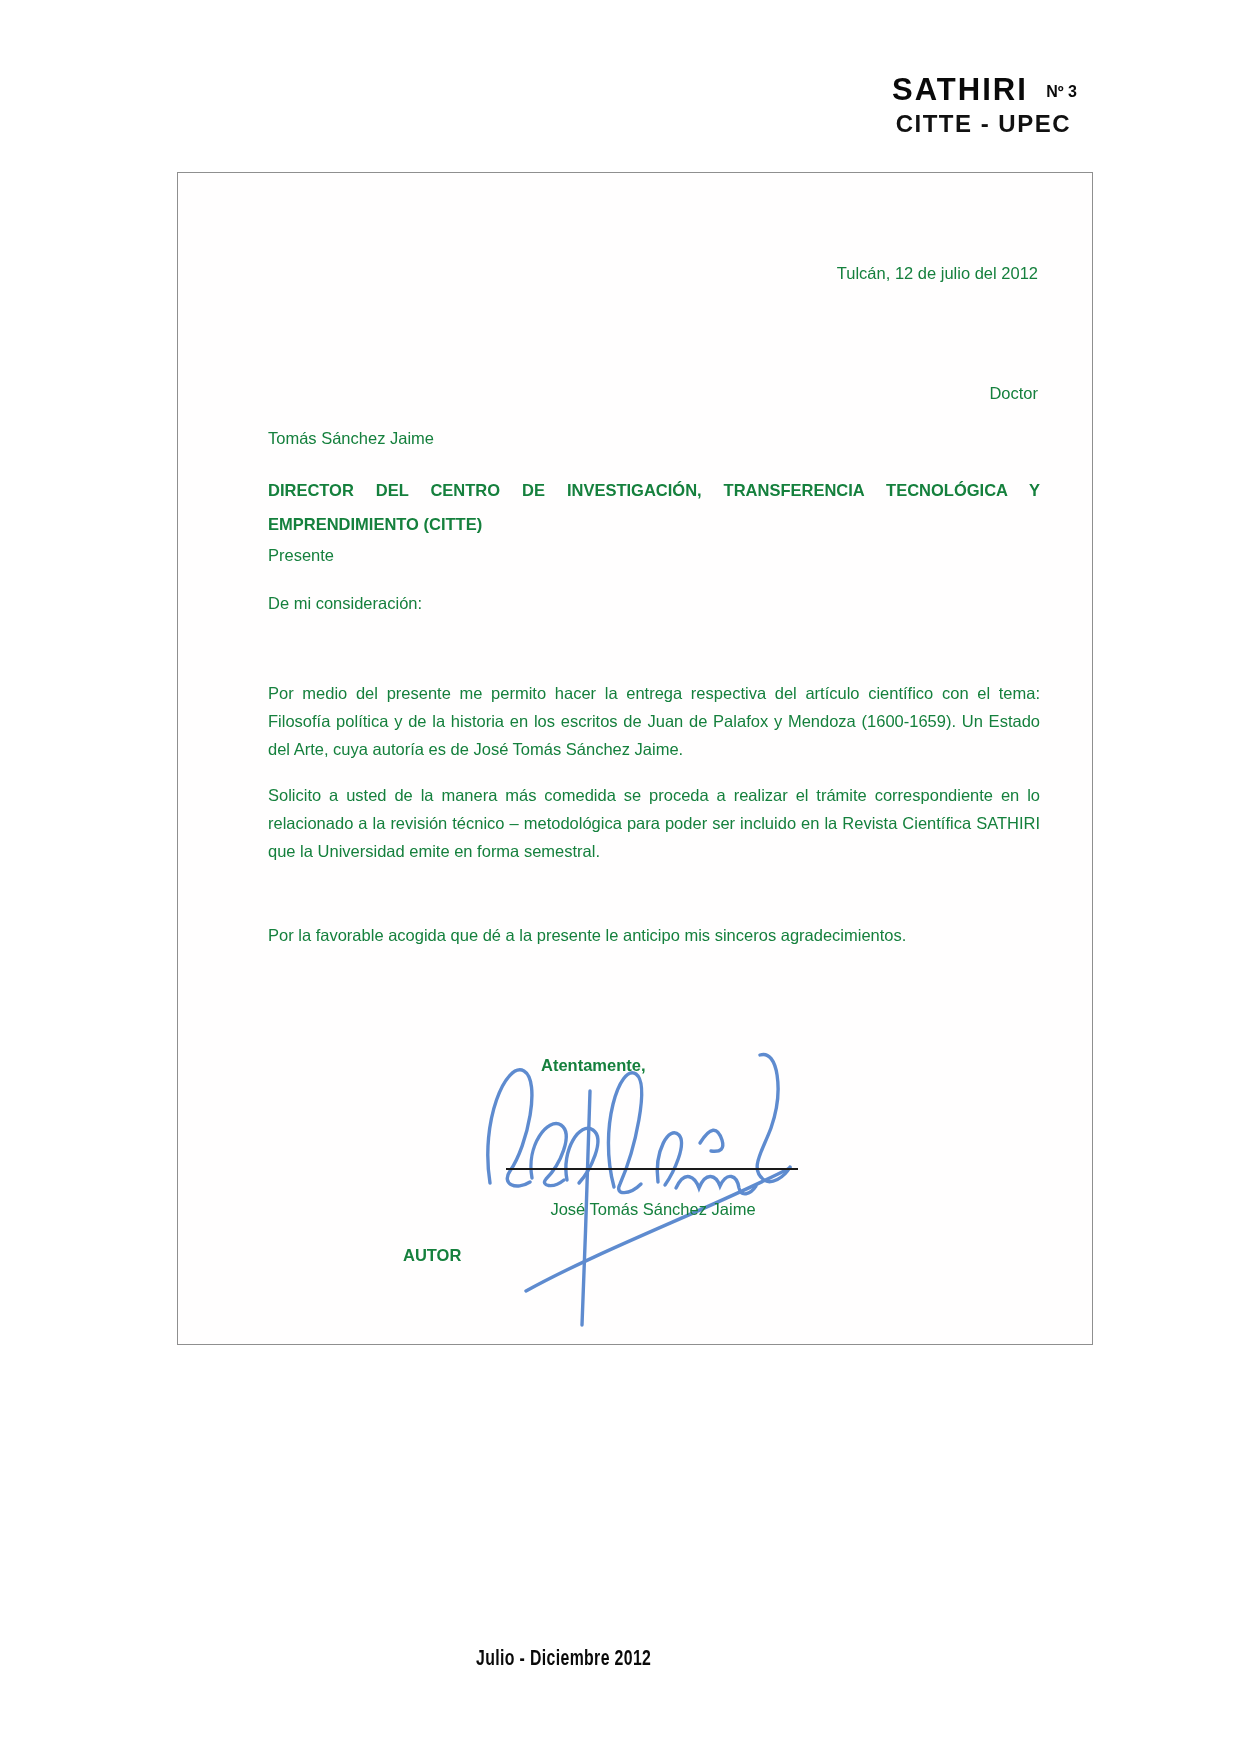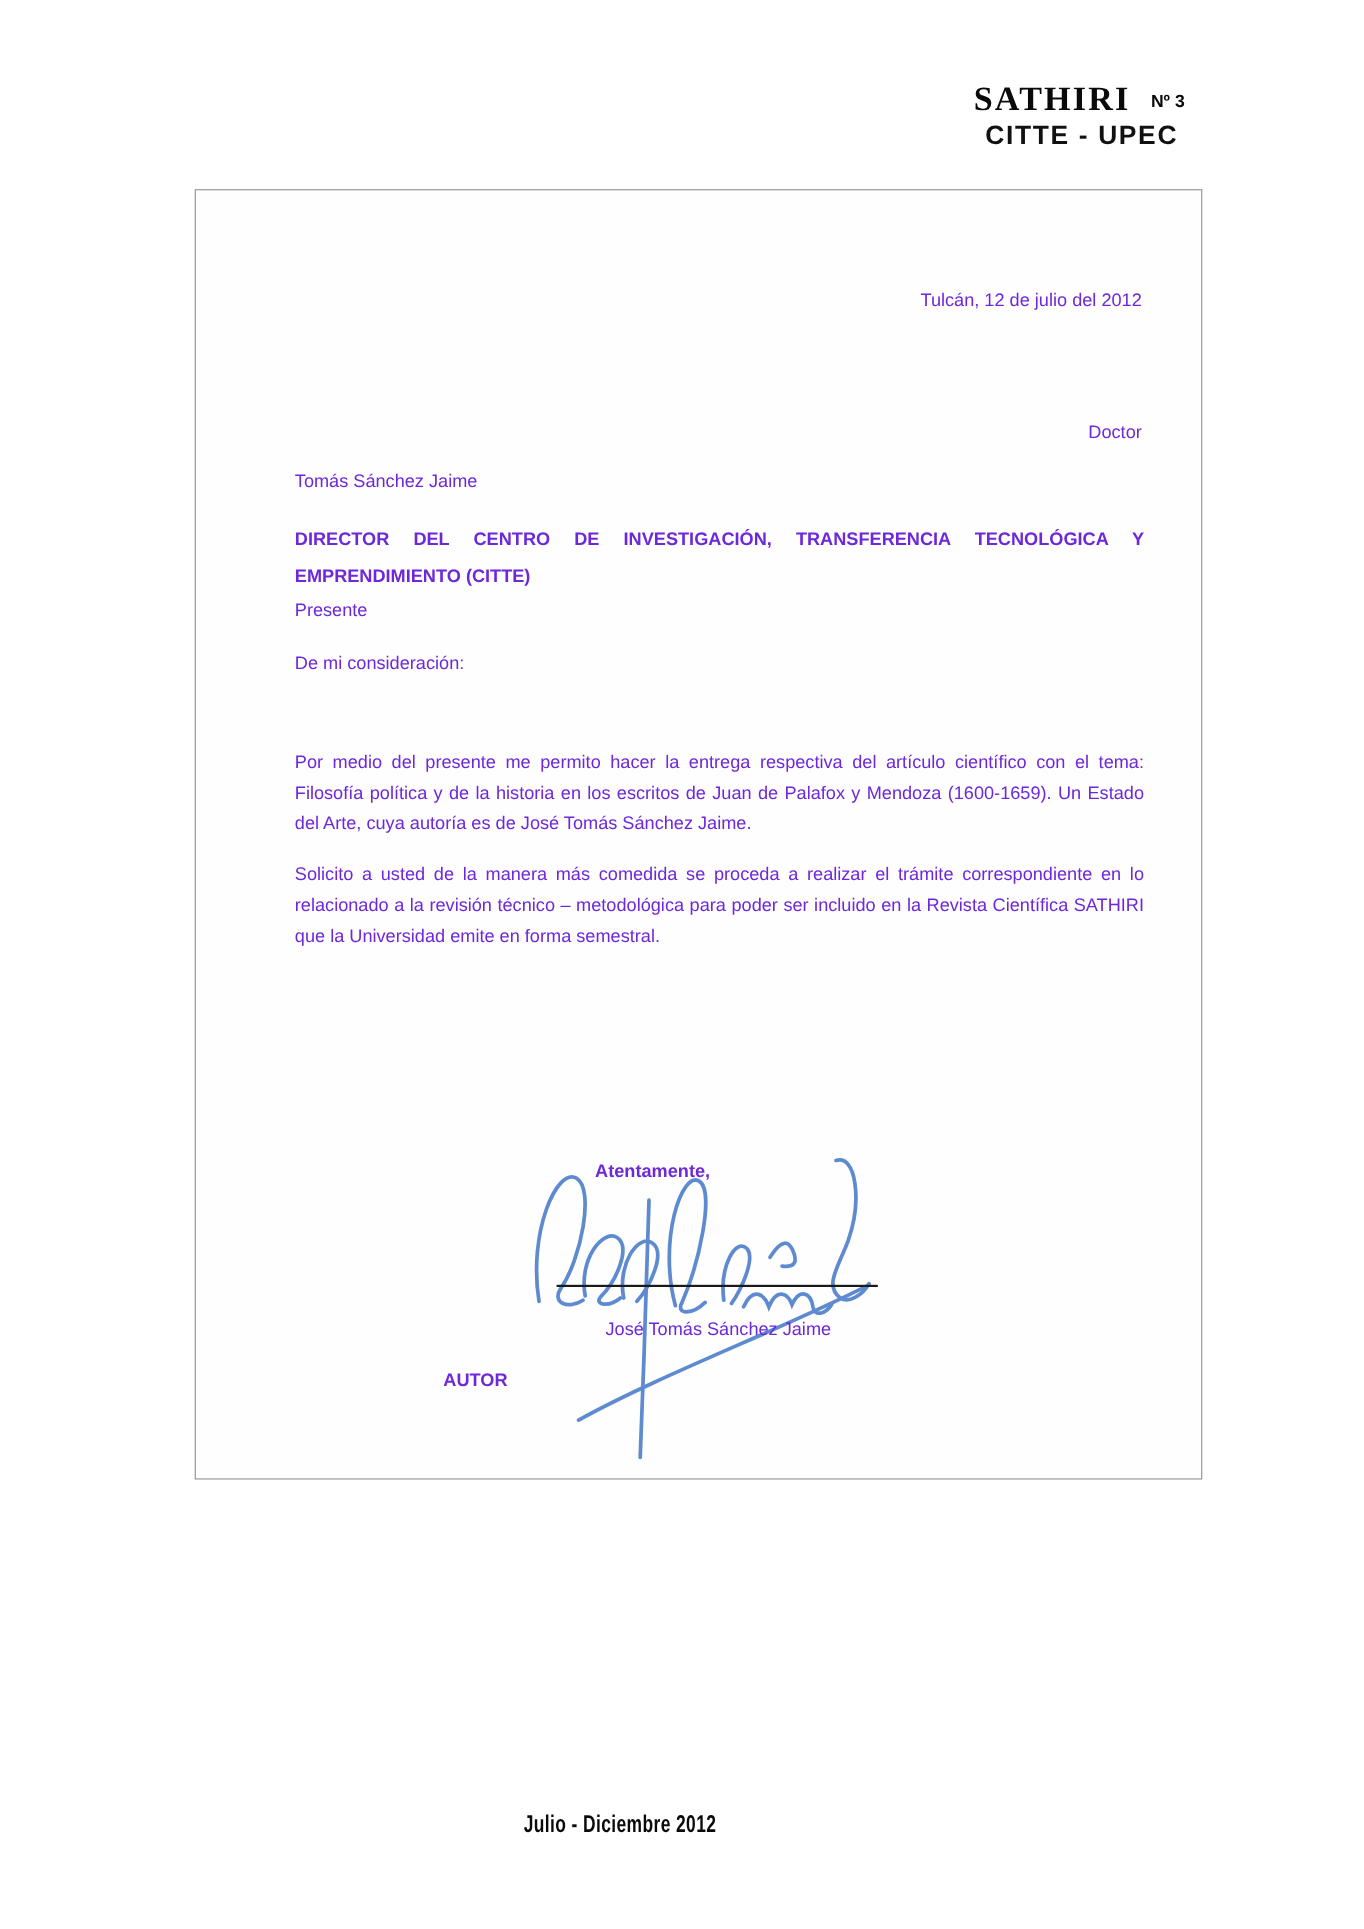--- a/index.html
+++ b/index.html
@@ -5,38 +5,38 @@
   * { margin:0; padding:0; box-sizing:border-box; }
   html,body { background:#ffffff; }
   .page {
     position:relative; width:1240px; height:1754px; background:#ffffff;
     font-family:"Liberation Sans", sans-serif; color:#1c1c1c; overflow:hidden;
   }
   
   .journal-header { position:absolute; top:72px; right:163px; text-align:right; }
   .brand-line { white-space:nowrap; }
   .brand {
-    font-family:Liberation Serif, serif; font-weight:bold; font-size:31px;
+    font-family:Liberation Sans, sans-serif; font-weight:bold; font-size:31px;
     letter-spacing:2px; color:#0a0a0a; display:inline-block;
   }
   .issue {
     font-family:"Liberation Sans", sans-serif; font-weight:bold; font-size:16px;
     color:#0a0a0a; display:inline-block; margin-left:14px; vertical-align:3px;
   }
   .header-sub {
     font-family:"Liberation Sans", sans-serif; font-size:24px; color:#111;
     letter-spacing:1.5px; margin-top:2px; margin-right:6px;font-weight:bold;
   }
   
   .scan-frame {
     position:absolute; left:177px; top:172px; width:916px; height:1173px;
     border:1px solid #8f8f8f; background:#fffefe;
   }
   .scan-frame .abs { position:absolute; }
-  .letter-text { font-size:16.5px; line-height:28px; color:#6d28d9; }
+  .letter-text { font-size:16.5px; line-height:28px; color:#15803d; }
   .justify { text-align:justify; text-align-last:left; }
   .date-line { left:90px; top:86px; width:770px; text-align:right; }
   .salutation { left:90px; top:206px; width:770px;text-align:right; }
   .recipient-name { left:90px; top:251px; width:770px; }
   .recipient-title { left:90px; top:280px; width:772px; line-height:34px; font-weight:bold;margin-top:20px; }
   .presente { left:90px; top:368px; width:770px; }
   .greeting { left:90px; top:416px; width:770px; }
   .para-1 { left:90px; top:506px; width:772px; }
   .para-2 { left:90px; top:608px; width:772px; }
   .para-3 { left:90px; top:748px; width:772px; }
@@ -71,20 +71,21 @@
 
     <div class="abs letter-text salutation">Doctor</div>
     <div class="abs letter-text recipient-name">Tomás Sánchez Jaime</div>
     <div class="abs letter-text recipient-title justify">DIRECTOR DEL CENTRO DE INVESTIGACIÓN, TRANSFERENCIA TECNOLÓGICA Y EMPRENDIMIENTO (CITTE)</div>
     <div class="abs letter-text presente">Presente</div>
 
     <div class="abs letter-text greeting">De mi consideración:</div>
 
     <div class="abs letter-text para-1 justify">Por medio del presente me permito hacer la entrega respectiva del artículo científico con el tema: Filosofía política y de la historia en los escritos de Juan de Palafox y Mendoza (1600-1659).  Un Estado del Arte, cuya autoría es de José Tomás Sánchez Jaime.</div>
     <div class="abs letter-text para-2 justify">Solicito a usted de la manera más comedida se proceda a realizar el trámite correspondiente en lo relacionado a la revisión técnico – metodológica para poder ser incluido en la Revista Científica SATHIRI que la Universidad emite en forma semestral.</div>
+    <div class="abs letter-text para-3 justify">Por la favorable acogida que dé a la presente le anticipo mis sinceros agradecimientos.</div>
 
     <div class="abs letter-text closing">Atentamente,</div>
 
     <div class="abs signature-wrap">
       <svg width="336" height="300" viewBox="0 0 336 300" xmlns="http://www.w3.org/2000/svg" fill="none" stroke="#4d7fcb" stroke-width="3.4" stroke-linecap="round" opacity="0.9">
         <path d="M 22 150 C 12 88 38 28 56 38 C 73 48 60 112 42 138 C 33 151 48 158 62 149"></path>
         <path d="M 64 145 C 58 112 80 84 93 92 C 106 101 92 132 78 146 C 72 153 85 156 96 147"></path>
         <path d="M 99 147 C 93 117 112 88 125 97 C 138 106 122 138 111 150"></path>
         <path d="M 146 154 C 130 95 152 30 168 41 C 182 51 167 117 152 151 C 146 163 162 162 173 151"></path>
         <path d="M 190 149 C 186 118 201 92 211 102 C 219 111 206 139 197 152"></path>

